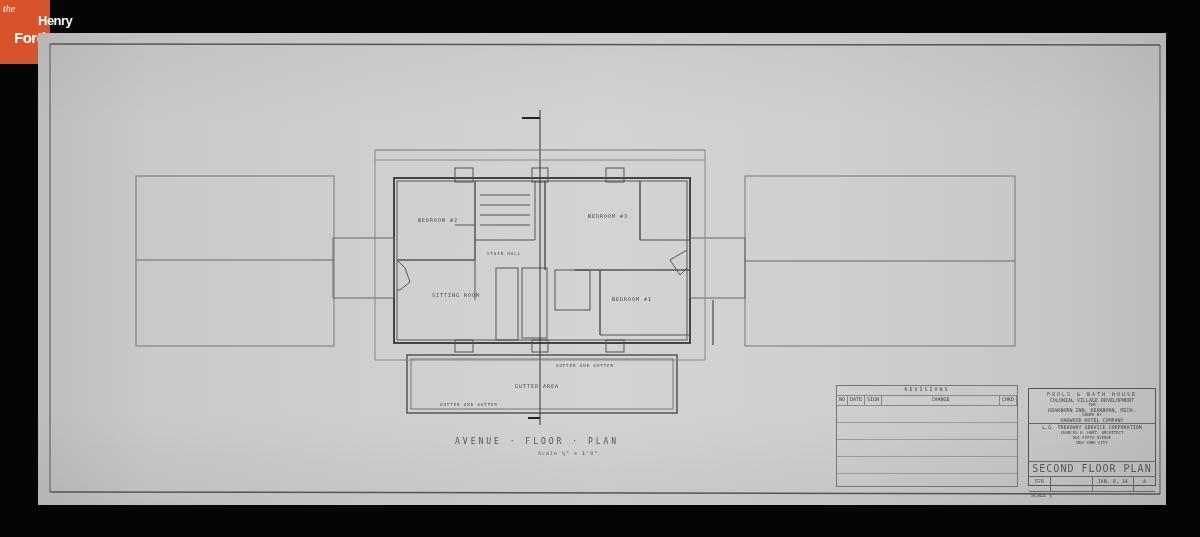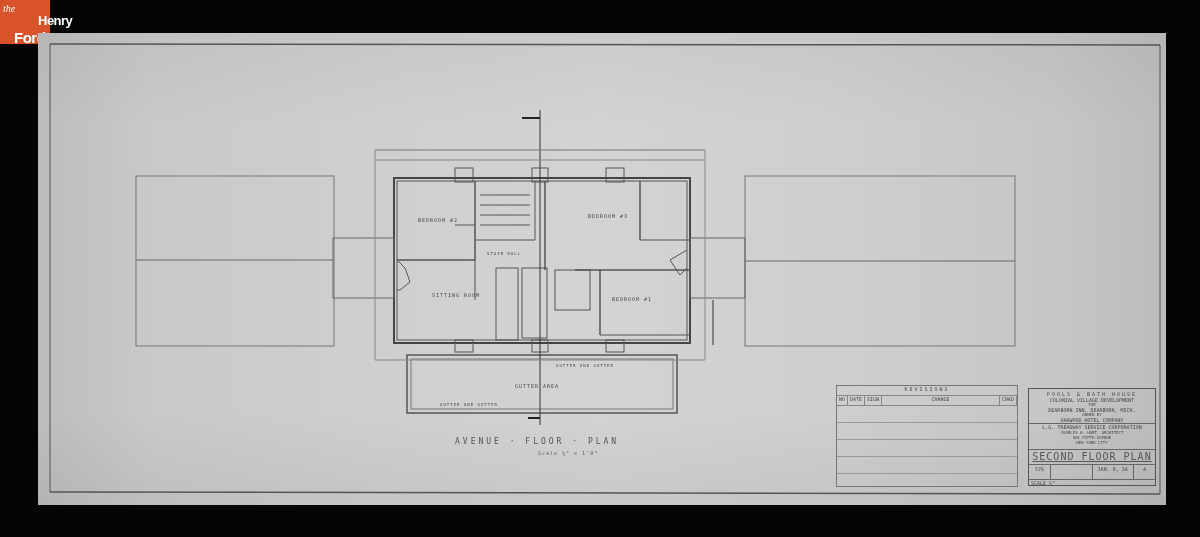--- a/index.html
+++ b/index.html
@@ -1,27 +1,27 @@
 <!DOCTYPE html>
 <html><head>
 <meta charset="utf-8">
 <style>
   html, body { margin:0; padding:0; }
   body { width:1200px; height:537px; background:#050505; position:relative; overflow:hidden; font-family:"Liberation Sans", sans-serif; }
-  .logo { position:absolute; left:0; top:0; width:50px; height:44px; background:#d9532a; color:#fff; }
+  .logo { position:absolute; left:0; top:0; width:50px; height:64px; background:#d9532a; color:#fff; }
   .logo .the { position:absolute; left:3px; top:3px; font-size:10px; font-family:"Liberation Serif", serif; font-style:italic; }
   .logo .henry { position:absolute; left:14px; top:13px; font-size:13px; font-weight:bold; font-family:"Liberation Sans", sans-serif; letter-spacing:-0.5px;padding-left:24px; }
   .logo .ford { position:absolute; left:14px; top:29px; font-size:15px; font-weight:bold; letter-spacing:-0.5px; }
   .sheet { position:absolute; left:38px; top:33px; width:1128px; height:472px; background:linear-gradient(90deg,#bdbdbd 0%,#c9c9c9 10%,#cfcfcf 30%,#d3d3d3 50%,#cfcfcf 70%,#c6c6c6 90%,#bcbcbc 100%); }
   .sheet::after{ content:""; position:absolute; left:0; top:0; right:0; bottom:0; background:linear-gradient(180deg,rgba(0,0,0,0.04),rgba(0,0,0,0) 20%,rgba(0,0,0,0) 80%,rgba(0,0,0,0.05)); pointer-events:none;}
   svg.draw { position:absolute; left:0; top:0; width:1200px; height:537px; }
   .tb { position:absolute; font-family:"DejaVu Sans Mono", monospace; color:#444; }
   .title-block { left:1028px; top:388px; width:126px; height:96px; border:1px solid #555; font-size:5px; line-height:6px; text-align:center; }
   .title-block .line { white-space:nowrap; overflow:hidden; }
-  .title-block .big { font-size:10px; line-height:14px; border-top:1px solid #666; border-bottom:1px solid #666; margin-top:4px; letter-spacing:1px; color:#555;text-decoration:underline;}
+  .title-block .big { font-size:10px; line-height:14px; border-top:1px solid #666; border-bottom:1px solid #666; margin-top:16px; letter-spacing:1px; color:#555;}
   .title-block .row { display:flex; border-bottom:1px solid #666; font-size:5px; height:14px; }
   .title-block .row div { border-right:1px solid #666; flex:1; padding:1px; overflow:hidden; }
   .revisions { left:836px; top:385px; width:180px; height:100px; border:1px solid #777; font-size:5px; }
   .revisions .head { text-align:center; height:9px; border-bottom:1px solid #888; letter-spacing:2px; }
   .revisions .cols { display:flex; height:9px; border-bottom:1px solid #888; }
   .revisions .cols span { padding:0 2px; border-right:1px solid #888; }
   .plan-title { position:absolute; left:455px; top:437px; font-family:"DejaVu Sans Mono", monospace; font-size:8px; letter-spacing:3px; color:#555; }
   .plan-scale { position:absolute; left:538px; top:450px; font-family:"DejaVu Sans Mono", monospace; font-size:5px; color:#555; letter-spacing:1px; }
   .room { position:absolute; font-family:"DejaVu Sans Mono", monospace; font-size:5px; color:#444; letter-spacing:1px; white-space:nowrap; }
 </style>

